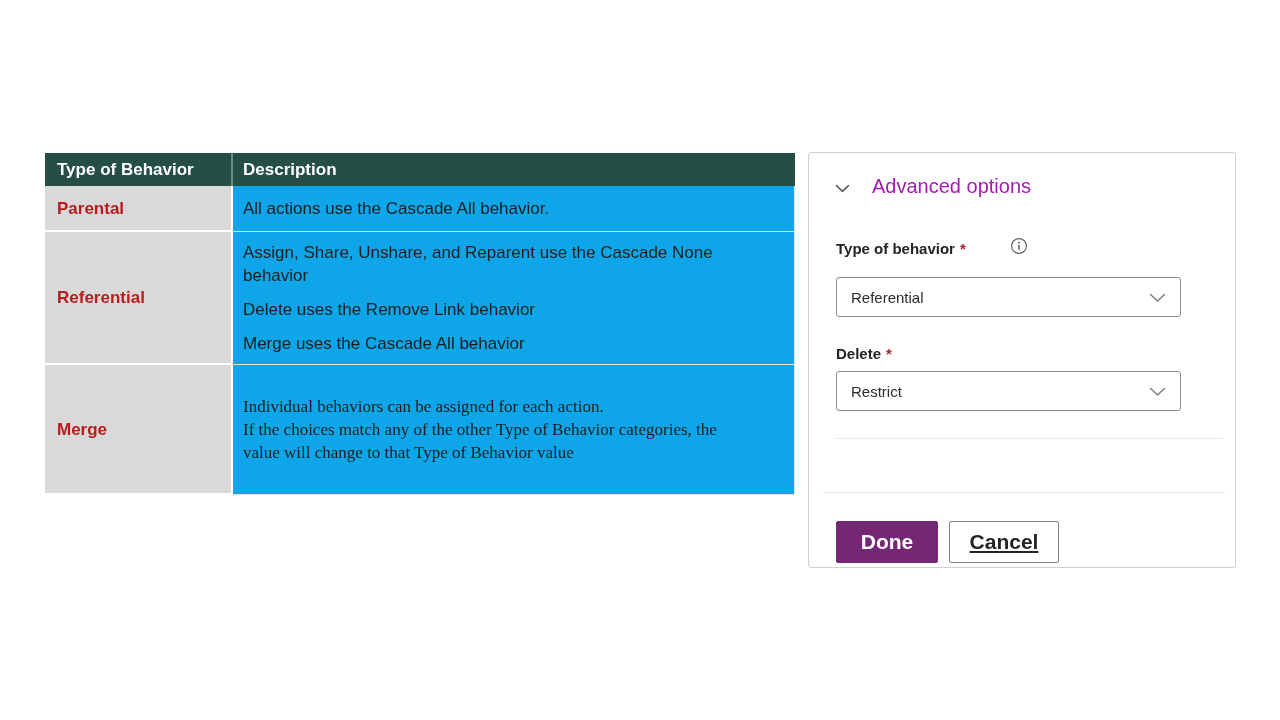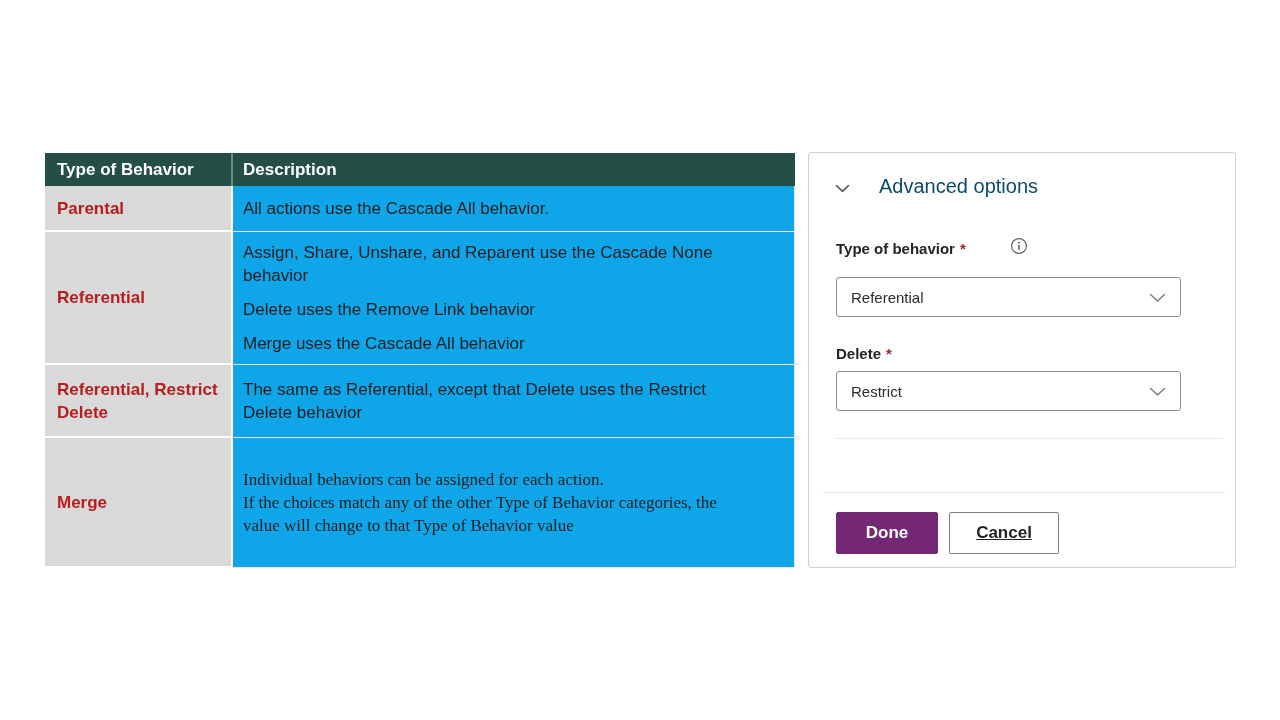--- a/index.html
+++ b/index.html
@@ -20,37 +20,37 @@
   .tdesc { flex: 1; box-sizing: border-box; background: #0ea5e9; border-bottom: 1px solid #e2e2e2;
            border-right: 1px solid #e2e2e2; padding: 6px 40px 6px 10px; display: flex; flex-direction: column;
            justify-content: center; font-size: 17px; color: #1e1e1e; line-height: 23px; }
   .tdesc p { margin: 0 0 11px 0; }
   .tdesc p:last-child { margin-bottom: 0; }
   .tdesc.tight p { margin-bottom: 0; font-family: Liberation Serif, serif; }
 
   
   .options-panel { position: absolute; left: 808px; top: 152px; width: 428px; height: 416px; box-sizing: border-box;
                    background: #ffffff; border: 1px solid #d2d0ce; border-radius: 3px; }
-  .adv-header { position: absolute; left: 26px; top: 22px; display: flex; align-items: center; gap: 29px;
-                color: #0c4a6e; font-size: 20px; cursor: pointer; }
+  .adv-header { position: absolute; left: 26px; top: 22px; display: flex; align-items: center; gap: 22px;
+                color: #a21caf; font-size: 20px; cursor: pointer; }
   .field-label { position: absolute; font-size: 15px; font-weight: bold; color: #242424; }
   .label-type { left: 27px; top: 87px; }
   .label-delete { left: 27px; top: 192px; }
   .req { color: #A4262C; margin-left: 5px; font-weight: bold; }
   .info-icon { position: absolute; left: 201px; top: 84px; width: 18px; height: 18px; cursor: pointer; }
   .dropdown { position: absolute; left: 27px; width: 345px; height: 40px; box-sizing: border-box;
               border: 1px solid #8f8f8f; border-radius: 3px; background: #ffffff; display: flex;
               align-items: center; justify-content: space-between; padding: 0 14px; font-size: 15px;
               color: #2b2b2b; cursor: pointer; }
   .dd-type { top: 124px; }
   .dd-delete { top: 218px; }
   .divider { position: absolute; height: 1px; background: #eaeaea; }
   .divider-1 { left: 27px; top: 285px; width: 387px; }
   .divider-2 { left: 14px; top: 339px; width: 402px; }
-  .btn { position: absolute; top: 359px; height: 42px; font-family: inherit; font-size: 17px; font-weight: bold;
+  .btn { position: absolute; top: 368px; height: 42px; font-family: inherit; font-size: 21px; font-weight: bold;
          border-radius: 2px; cursor: pointer; }
   .btn-done { left: 27px; width: 102px; background: #742774; color: #ffffff; border: 1px solid #742774; }
   .btn-cancel { left: 140px; width: 110px; background: #ffffff; color: #242424; border: 1px solid #808080; text-decoration: underline; }
 </style>
 </head>
 <body>
 
 <div class="canvas">
 
   <div class="behavior-table">
@@ -68,26 +68,20 @@
 
     <div class="trow row-2">
       <div class="tlabel">Referential</div>
       <div class="tdesc">
         <p>Assign, Share, Unshare, and Reparent use the Cascade None behavior</p>
         <p>Delete uses the Remove Link behavior</p>
         <p>Merge uses the Cascade All behavior</p>
       </div>
     </div>
 
-    <div class="trow row-3">
-      <div class="tlabel">Referential, Restrict Delete</div>
-      <div class="tdesc">
-        <p>The same as Referential, except that Delete uses the Restrict Delete behavior</p>
-      </div>
-    </div>
 
     <div class="trow row-4">
       <div class="tlabel">Merge</div>
       <div class="tdesc tight">
         <p>Individual behaviors can be assigned for each action.</p>
         <p>If the choices match any of the other Type of Behavior categories, the value will change to that Type of Behavior value</p>
       </div>
     </div>
   </div>
 

